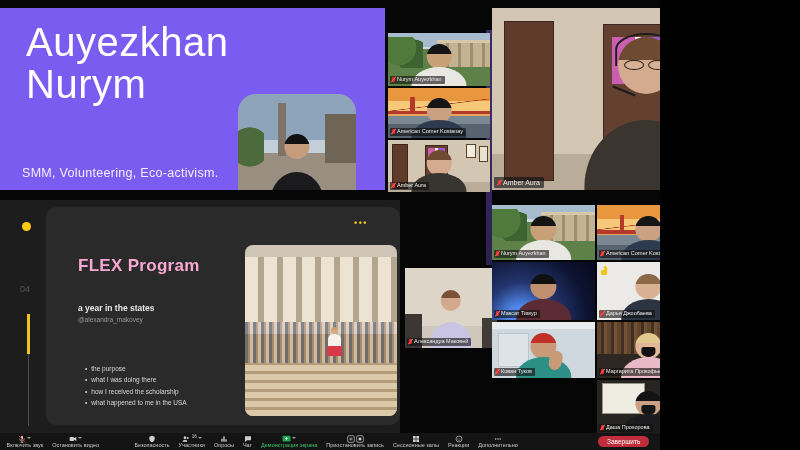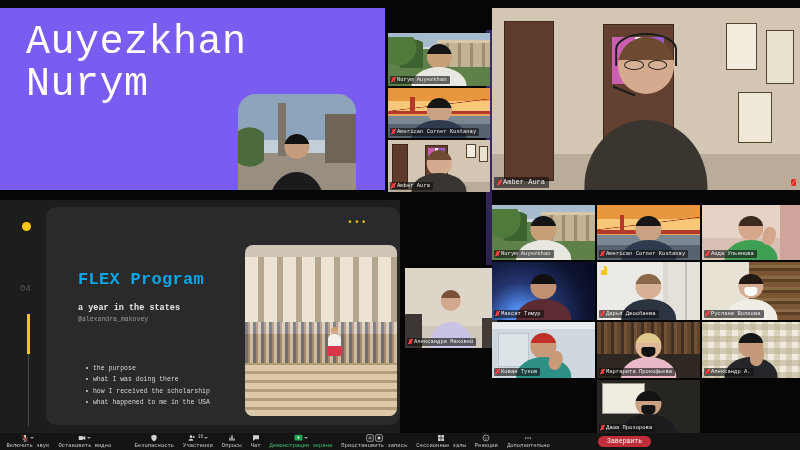--- a/index.html
+++ b/index.html
@@ -1,38 +1,38 @@
 <!DOCTYPE html>
 <html><head>
 <meta charset="utf-8">
 <style>
   html,body{margin:0;padding:0;background:#000;}
   *{box-sizing:border-box;}
-  .stage{position:relative;width:800px;height:450px;background:#060606;overflow:hidden;
-         font-family:Liberation Mono, monospace;}
+  .stage{position:relative;width:660px;height:450px;background:#060606;overflow:hidden;
+         font-family:Liberation Sans, sans-serif;}
 
   
   .slide-purple{position:absolute;left:0;top:8px;width:385px;height:182px;background:#7b5cf0;overflow:hidden;}
   .sp-title{position:absolute;left:26px;top:14px;color:#fff;font-size:40px;line-height:1.04;font-weight:500;letter-spacing:.5px;}
   .sp-sub{position:absolute;left:22px;top:158px;color:#f2eefc;font-size:12.5px;letter-spacing:.3px;}
   .sp-photo{position:absolute;left:238px;top:86px;width:118px;height:110px;border-radius:18px 18px 0 0;overflow:hidden;}
   .sc-street{position:absolute;inset:0;background:linear-gradient(180deg,#8da4bb 0 42%,#c3cfd8 42% 54%,#9a8e80 54% 100%);}
   .sc-street .bldg{position:absolute;right:0;top:18%;width:26%;height:45%;background:#6f6557;}
   .sc-street .tower{position:absolute;left:34%;top:8%;width:7%;height:48%;background:#7d7366;}
   .sc-street .tree{position:absolute;left:0;top:30%;width:22%;height:45%;background:radial-gradient(circle at 45% 40%,#4c6b3c 0 58%,transparent 60%);}
 
   
   .slide-flex{position:absolute;left:0;top:200px;width:400px;height:233px;background:#1d1d1d;overflow:hidden;}
   .sf-card{position:absolute;left:46px;top:7px;width:354px;height:218px;background:#2a2a2a;border-radius:10px;}
   .sf-dot{position:absolute;left:22px;top:22px;width:9px;height:9px;border-radius:50%;background:#ffc812;}
   .sf-num{position:absolute;left:20px;top:84px;color:#585858;font-size:9px;}
   .sf-yline{position:absolute;left:27px;top:114px;width:3px;height:40px;background:#f0c418;}
   .sf-gline{position:absolute;left:28px;top:154px;width:1px;height:72px;background:#4c4c4c;}
   .sf-dots{position:absolute;right:32px;top:18px;color:#f5c518;font-size:9px;letter-spacing:1.5px;font-weight:bold;}
-  .sf-title{position:absolute;left:78px;top:70px;color:#0ea5e9;font-size:17px;font-weight:bold;letter-spacing:.3px;}
+  .sf-title{position:absolute;left:78px;top:56px;color:#f9a8d4;font-size:17px;font-weight:bold;letter-spacing:.3px;}
   .sf-sub{position:absolute;left:78px;top:103px;color:#e8e8e8;font-size:8.5px;font-weight:bold;}
   .sf-handle{position:absolute;left:78px;top:116px;color:#9a9a9a;font-size:6.5px;}
   .sf-bullets{position:absolute;left:85px;top:163px;color:#d8d8d8;font-size:6.5px;line-height:1.75;}
   .sf-bullets div::before{content:"•";margin-right:4px;color:#d8d8d8;}
   .sf-photo{position:absolute;left:245px;top:45px;width:152px;height:171px;border-radius:8px;overflow:hidden;}
   .sc-memorial{position:absolute;inset:0;background:linear-gradient(180deg,#cfc5b6 0 7%,#efe9dd 7% 52%,#c8b694 52% 100%);}
   .sc-memorial .cols{position:absolute;top:7%;left:0;right:0;height:38%;background:repeating-linear-gradient(90deg,#ece3d3 0 13px,#b4a68e 13px 19px);}
   .sc-memorial .crowd{position:absolute;top:45%;left:0;right:0;height:24%;background:repeating-linear-gradient(90deg,rgba(42,48,70,.55) 0 3px,rgba(130,94,72,.5) 3px 5px,rgba(208,190,168,.55) 5px 8px);}
   .sc-memorial .steps{position:absolute;bottom:0;left:0;right:0;height:31%;background:repeating-linear-gradient(0deg,#dcc9a9 0 6px,#b29c7a 6px 9px);}
   .sc-memorial .girl{position:absolute;left:52%;top:48%;width:20px;height:40px;}
@@ -127,20 +127,21 @@
 </head>
 <body>
 
 <div class="stage">
 
   <div class="slide-purple">
     <div class="sp-title">
       <div>Auyezkhan</div>
       <div>Nurym</div>
     </div>
+    <div class="sp-sub">SMM, Volunteering, Eco-activism.</div>
     <div class="sp-photo">
       <div class="sc-street">
           <i class="bldg"></i>
           <i class="tower"></i>
           <i class="tree"></i>
         <div class="person" style="--skin:#c59d7d;--hair:#111;--shirt:#1b1b1d;width:46%;height:64%;">
             <i class="head"></i>
             <i class="torso"></i>
           </div>
       </div>

